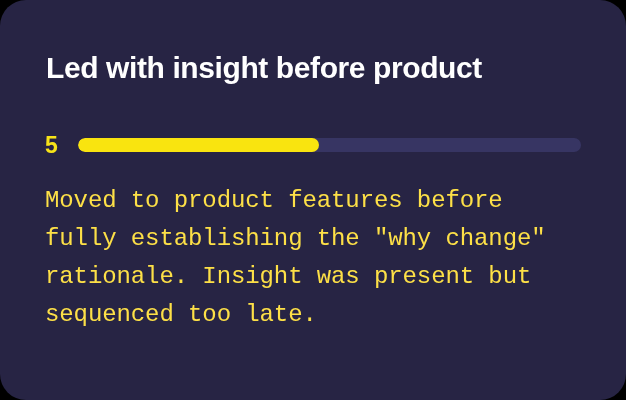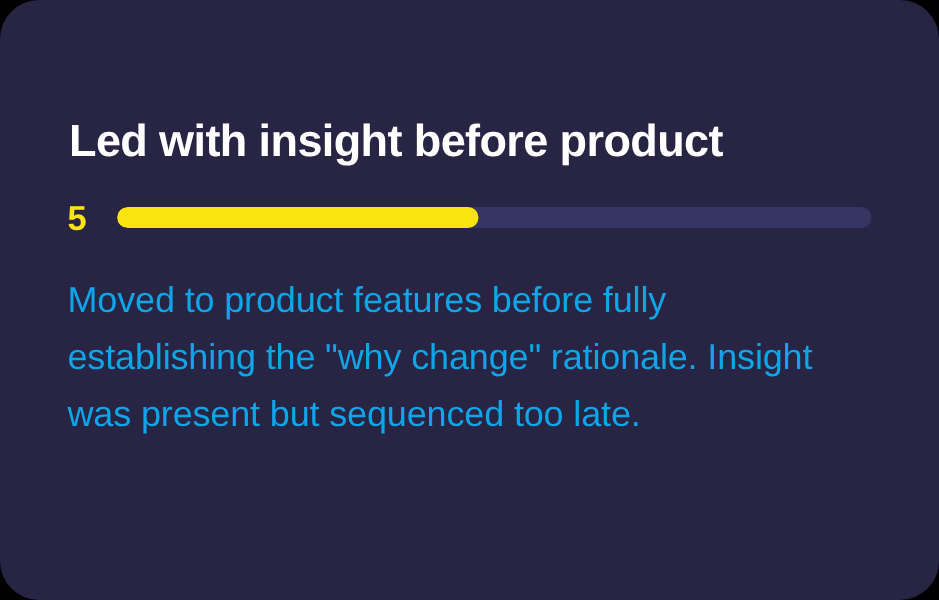--- a/index.html
+++ b/index.html
@@ -26,21 +26,20 @@
     position: absolute;
     left: 46px;
     top: 50px;
     width: 540px;
     font-size: 30px;
     font-weight: bold;
     letter-spacing: -0.4px;
     color: #ffffff;
     line-height: 1.2;
     white-space: nowrap;
-    margin-top: 27px;
   }
   .score-row {
     position: absolute;
     left: 45px;
     top: 131px;
     width: 536px;
     height: 28px;
     display: flex;
     align-items: center;
   }
@@ -86,15 +85,15 @@
 
   <div class="card-title" style="color: rgb(255, 255, 255);">Led with insight before product</div>
 
   <div class="score-row">
     <div class="score-value" style="color: rgb(247, 227, 24);">5</div>
     <div class="progress-track" style="background: rgb(55, 53, 99);">
       <div class="progress-fill" style="width: 48%; background: rgb(249, 228, 15);"></div>
     </div>
   </div>
 
-  <div class="card-body" style="color: #0ea5e9;">Moved to product features before fully establishing the "why change" rationale. Insight was present but sequenced too late.</div>
+  <div class="card-body" style="color: #fde047; font-family: Liberation Mono, monospace;">Moved to product features before fully establishing the "why change" rationale. Insight was present but sequenced too late.</div>
 
 </div>
 
 </body></html>

